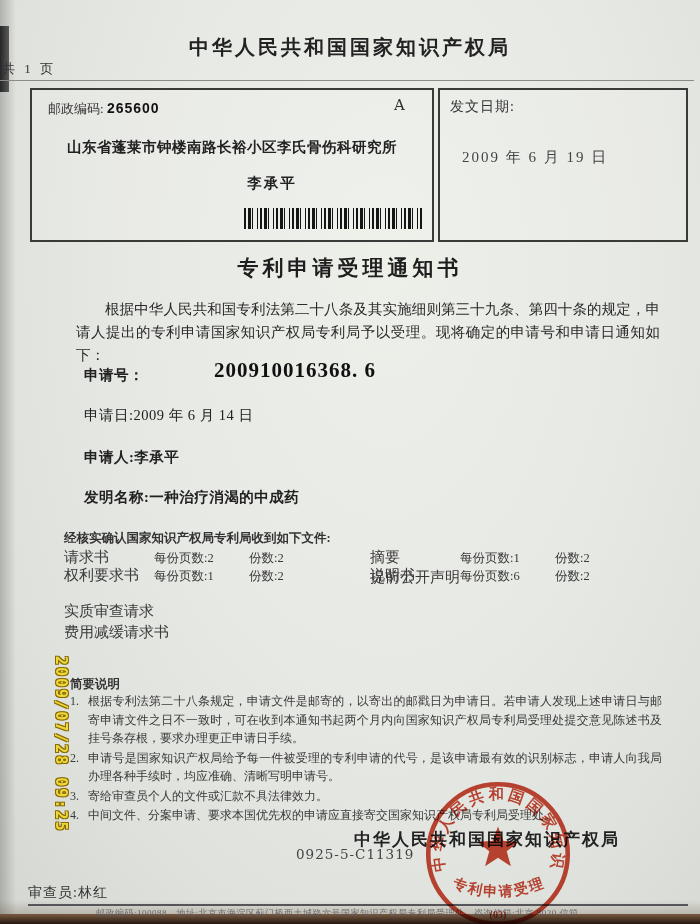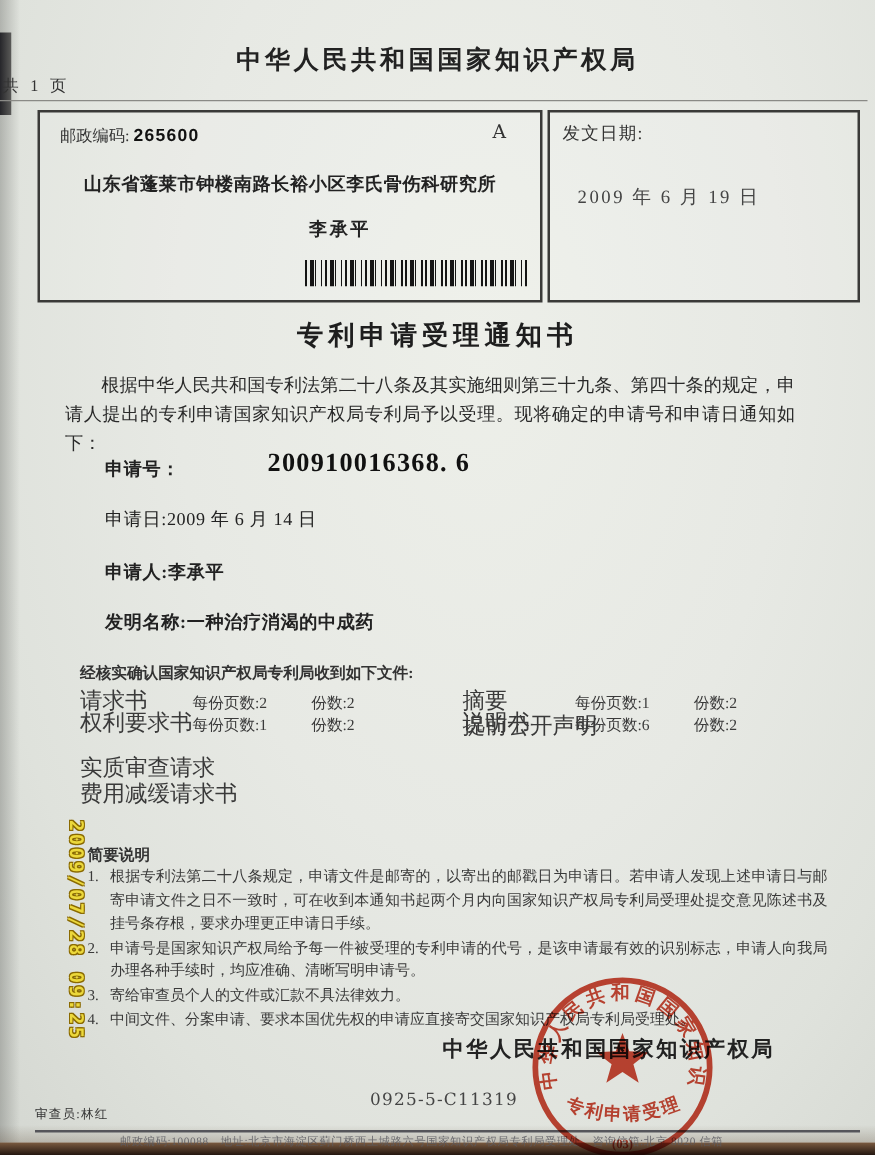--- a/index.html
+++ b/index.html
@@ -29,44 +29,44 @@
   #mark-a{left:362px;top:6px;font-size:15px;color:#333;font-family:"DejaVu Serif",serif;}
   #addr-line{left:0;top:48px;width:400px;text-align:center;font-size:14.5px;font-weight:bold;color:#222;letter-spacing:.5px;}
   #addr-name{left:0;top:84px;width:400px;text-align:center;font-size:14.5px;font-weight:bold;color:#222;letter-spacing:2px;margin-left:40px;}
   #addr-appno{left:10px;top:122px;font-size:14px;color:#222;letter-spacing:.3px;}
   #barcode{left:212px;top:118px;width:178px;height:21px;
     background:repeating-linear-gradient(90deg,#151515 0 2px,transparent 2px 4px,#151515 4px 7px,transparent 7px 8px,#151515 8px 9px,transparent 9px 13px,#151515 13px 14px,transparent 14px 16px);}
   #date-label{left:10px;top:8px;font-size:14px;color:#333;letter-spacing:1px;}
   #date-value{left:22px;top:58px;font-size:15px;color:#444;letter-spacing:2px;}
   
   #notice-title{left:0;top:254px;width:700px;text-align:center;font-size:21px;font-weight:bold;letter-spacing:4px;color:#1e1e1e;}
-  #notice-body{left:52px;top:298px;width:584px;font-size:14.5px;line-height:23px;text-indent:2em;text-align:justify;color:#2a2a2a;}
+  #notice-body{left:76px;top:298px;width:584px;font-size:14.5px;line-height:23px;text-indent:2em;text-align:justify;color:#2a2a2a;}
   
   .fld{font-size:14.5px;color:#222;letter-spacing:.5px;}
   #f-appno-label{left:84px;top:366px;font-weight:bold;}
   #f-appno-value{left:214px;top:358px;font-size:21px;font-weight:bold;color:#111;letter-spacing:1px;font-family:"Liberation Serif",serif;}
   #f-date{left:84px;top:406px;}
   #f-applicant{left:84px;top:448px;font-weight:bold;}
   #f-invention{left:84px;top:488px;font-weight:bold;}
   
   #docs-header{left:64px;top:530px;font-size:12.5px;font-weight:bold;color:#333;}
-  .doc-name{display:inline-block;width:86px;font-size:18px;color:#3a3a3a;}
+  .doc-name{display:inline-block;width:86px;font-size:15px;color:#3a3a3a;}
   .doc-pages{display:inline-block;width:78px;font-size:12.5px;color:#3a3a3a;}
   .doc-copies{display:inline-block;font-size:12.5px;color:#3a3a3a;margin-left:13px;}
   .doc-row{position:absolute;white-space:nowrap;}
   
   #notes-header{left:70px;top:676px;font-size:12.5px;font-weight:bold;color:#333;}
   #notes-list{left:70px;top:692px;width:592px;}
   .note-row{display:flex;margin-bottom:1px;}
   .note-num{flex:0 0 18px;font-size:12px;color:#3a3a3a;line-height:18.5px;}
   .note-text{flex:1;font-size:12px;line-height:18.5px;text-align:justify;color:#3a3a3a;}
   
   #footer-office{left:354px;top:828px;font-size:17px;font-weight:bold;letter-spacing:2px;color:#222;}
-  #examiner{left:28px;top:884px;font-size:10px;color:#333;letter-spacing:1px;}
-  #footer-code{left:296px;top:872px;font-size:13.5px;color:#444;letter-spacing:1px;font-family:"DejaVu Serif",serif;text-align:right;}
+  #examiner{left:28px;top:884px;font-size:14px;color:#333;letter-spacing:1px;}
+  #footer-code{left:296px;top:846px;font-size:13.5px;color:#444;letter-spacing:1px;font-family:"DejaVu Serif",serif;text-align:right;}
   #footer-rule{left:28px;top:904px;width:660px;height:1.5px;background:#55555a;}
   #fine-print{left:96px;top:907px;width:600px;font-size:9px;color:#5a5a60;letter-spacing:.5px;opacity:.85;white-space:nowrap;}
   
   #seal{left:420px;top:776px;width:156px;height:156px;opacity:.93;mix-blend-mode:multiply;}
   
   #timestamp{left:70px;top:656px;transform:rotate(90deg);transform-origin:0 0;
     font-family:"DejaVu Sans Mono",monospace;font-weight:bold;font-size:15px;letter-spacing:2px;
     color:#ecd83b;white-space:nowrap;
     text-shadow:1px 1px 0 #8a6a00,-1px -1px 0 #8a6a00,1px -1px 0 #8a6a00,-1px 1px 0 #8a6a00;}
 </style>

